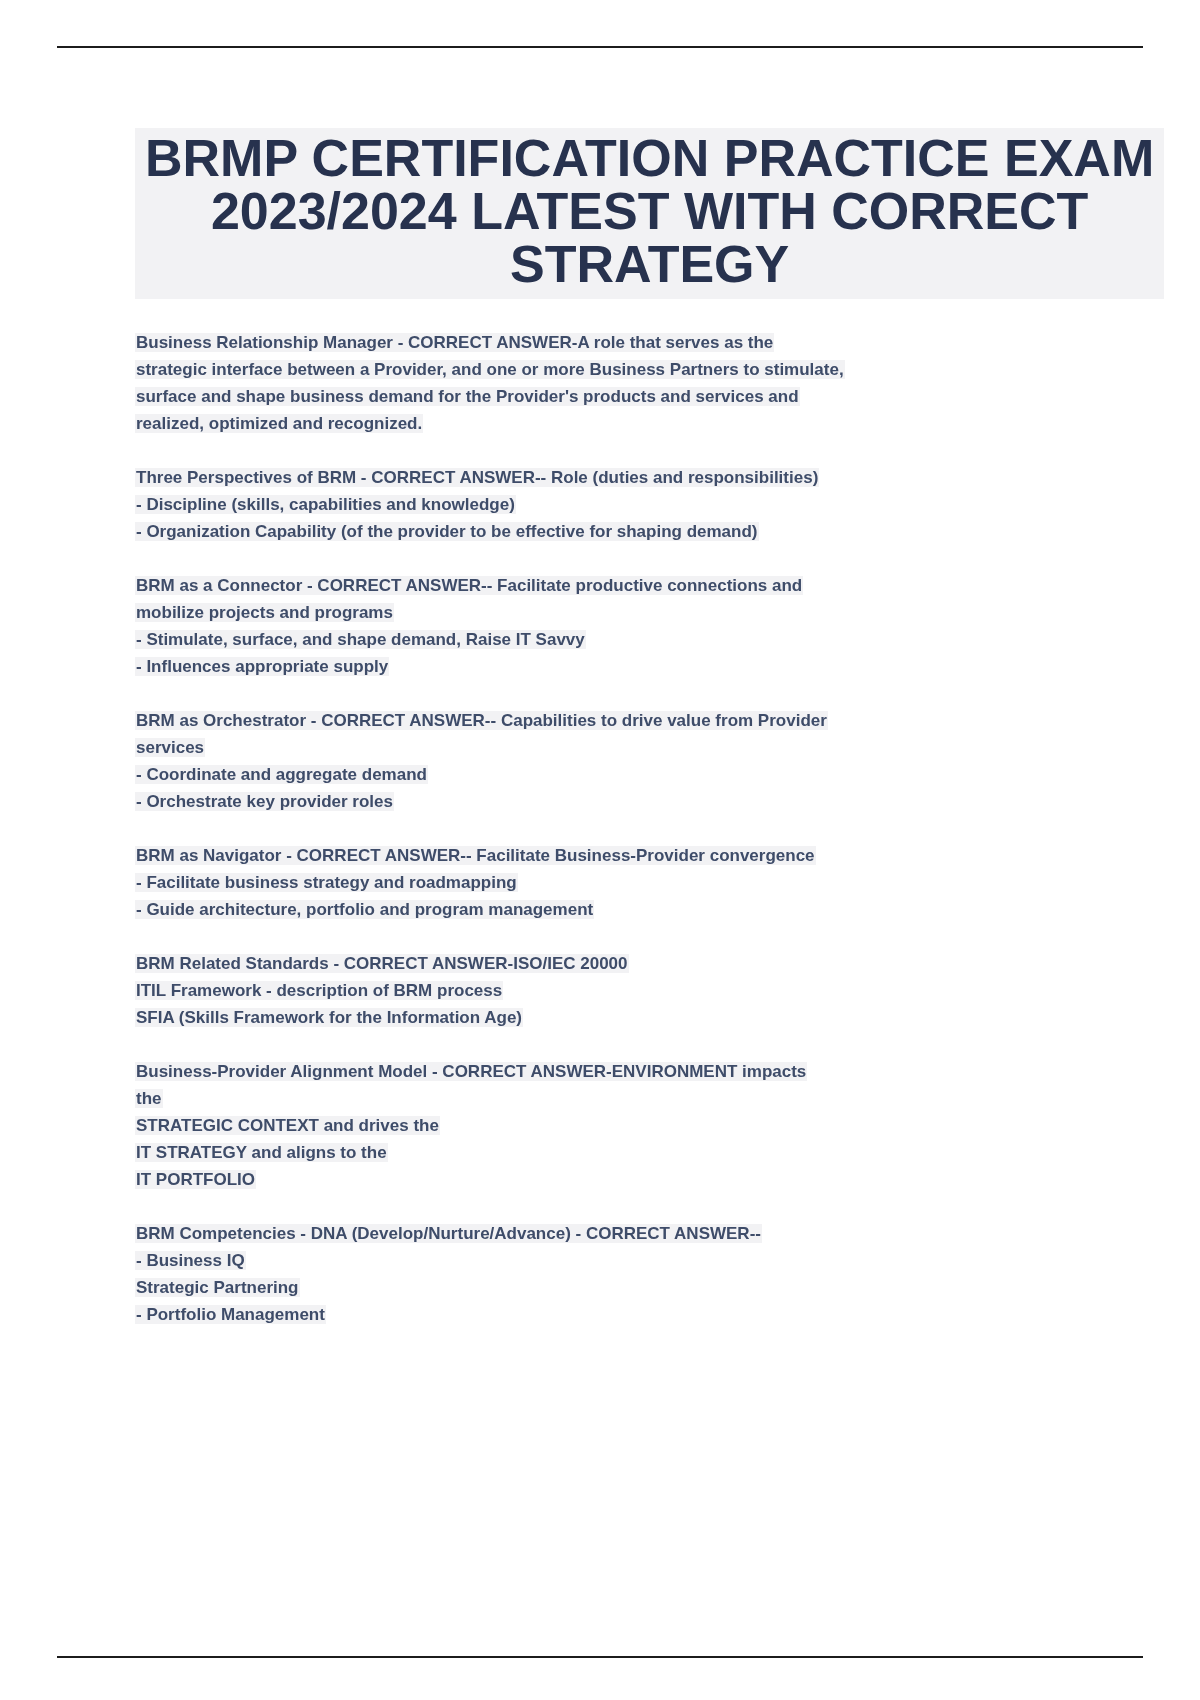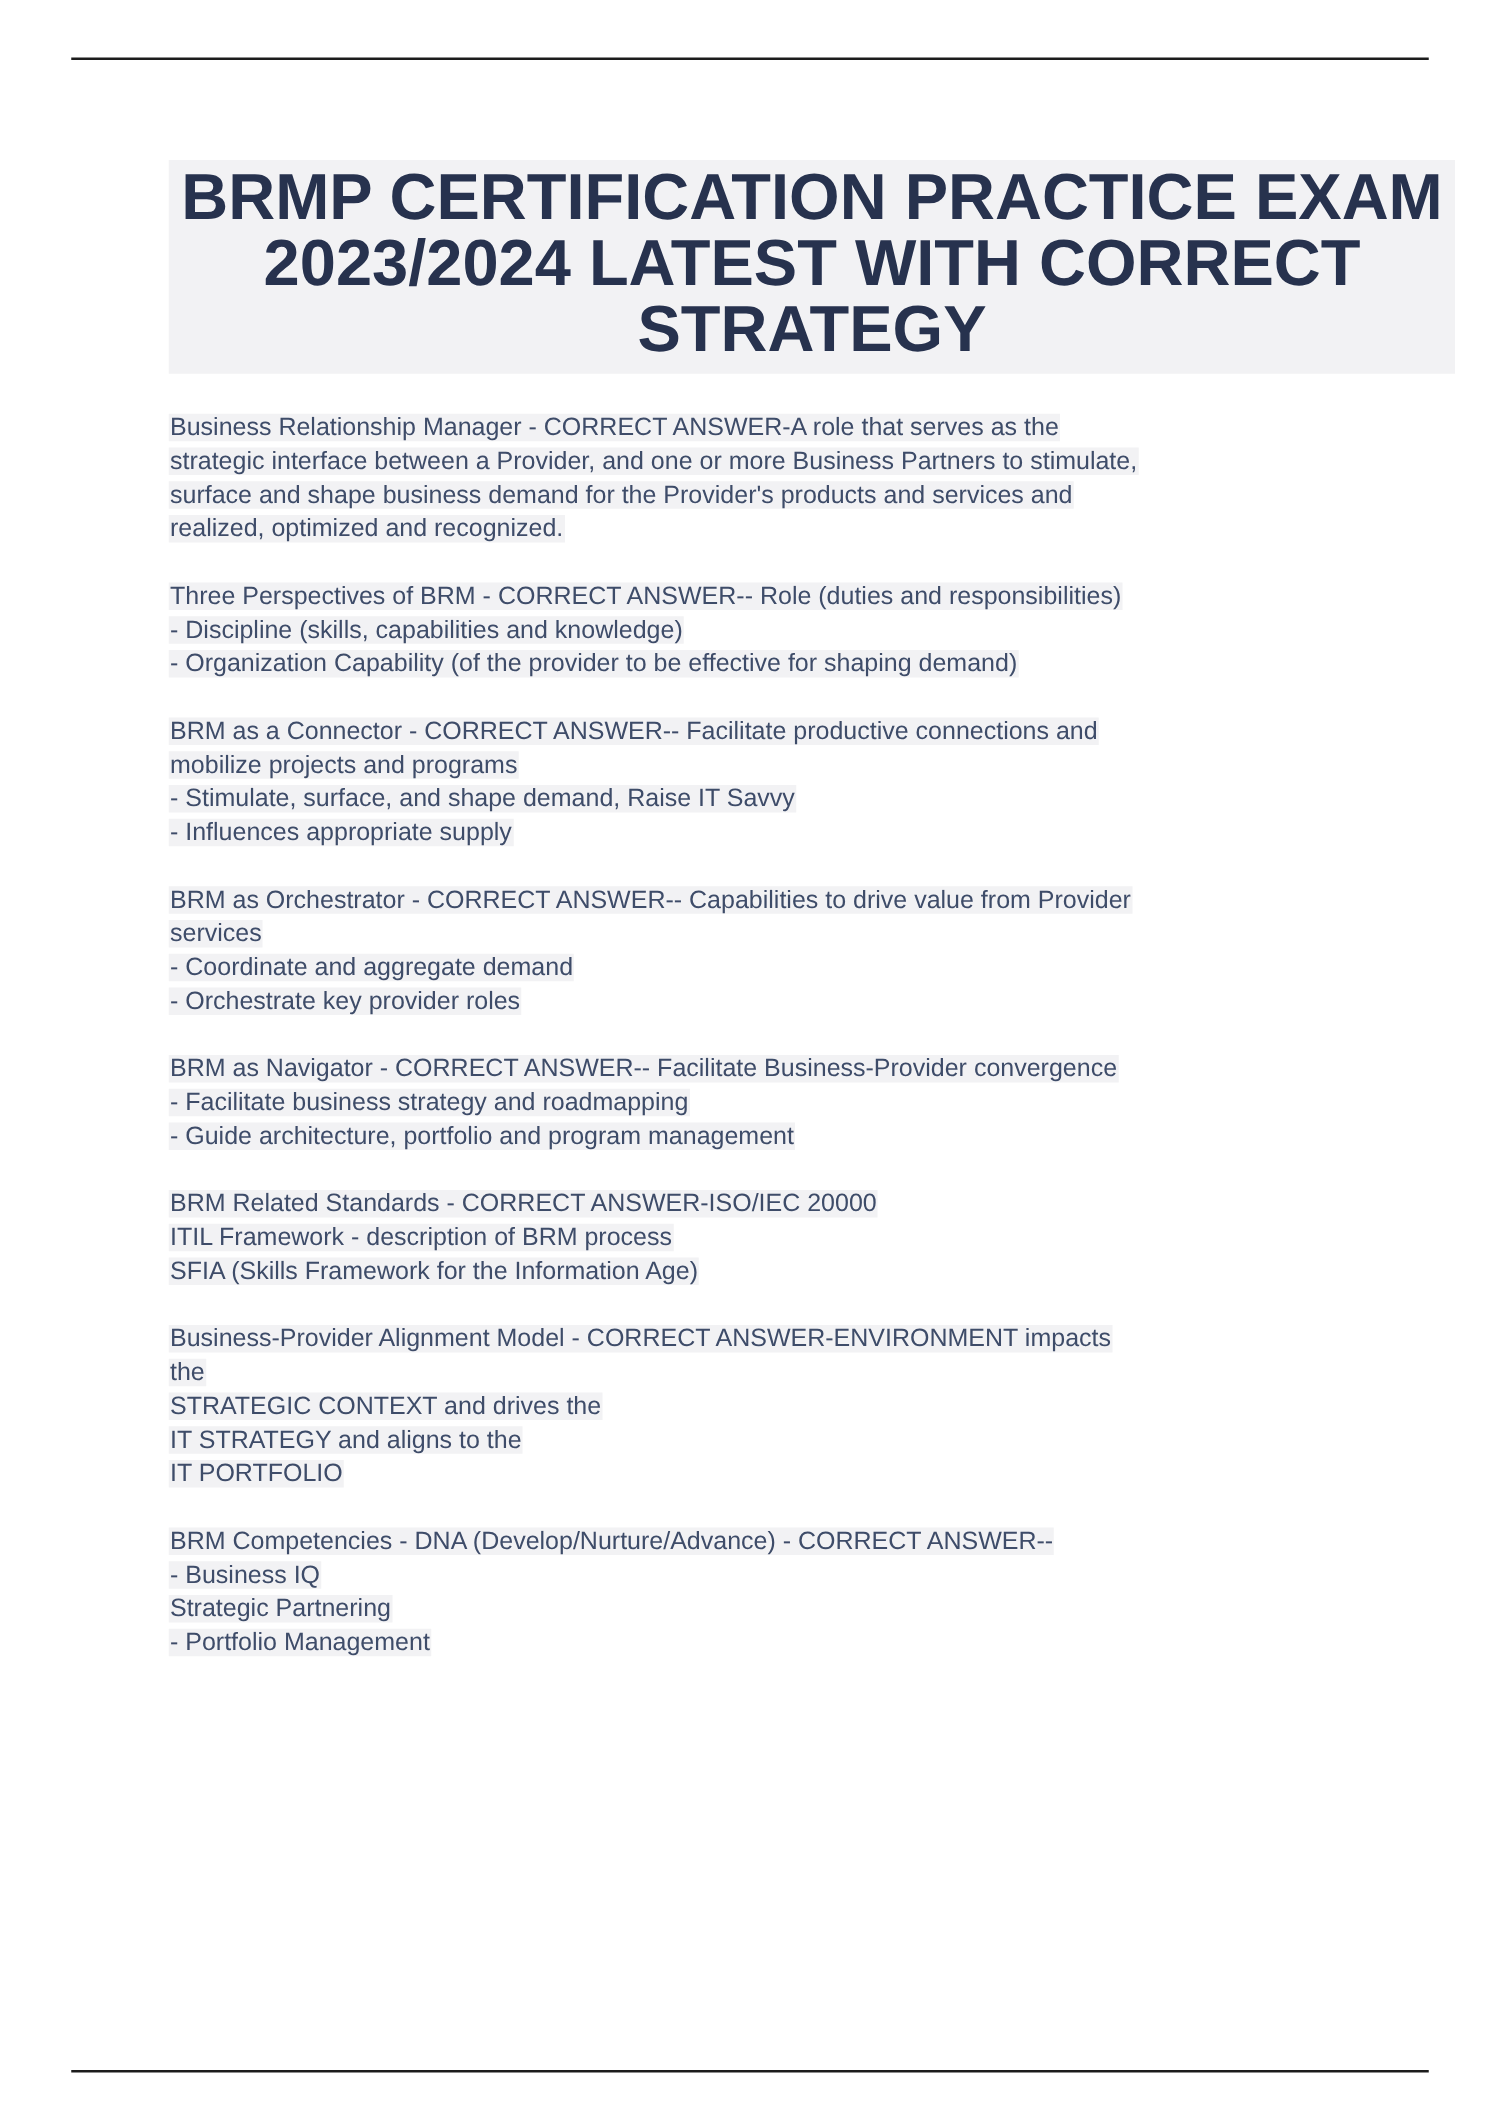--- a/index.html
+++ b/index.html
@@ -48,23 +48,24 @@
     color:var(--title-color);
     white-space:nowrap;
   }
   .doc-body{
     color:var(--body-color);
   }
   .para{
     margin:0 0 27px 0;
   }
   .line{
-    font-size:20px;
+    font-size:17px;
     line-height:27px;
     white-space:nowrap;
+    font-weight:bold;
   }
   .hl{
     background:var(--highlight);
     padding:0 1px;
   }
 </style>
 </head>
 <body>
 
 <div class="page">

